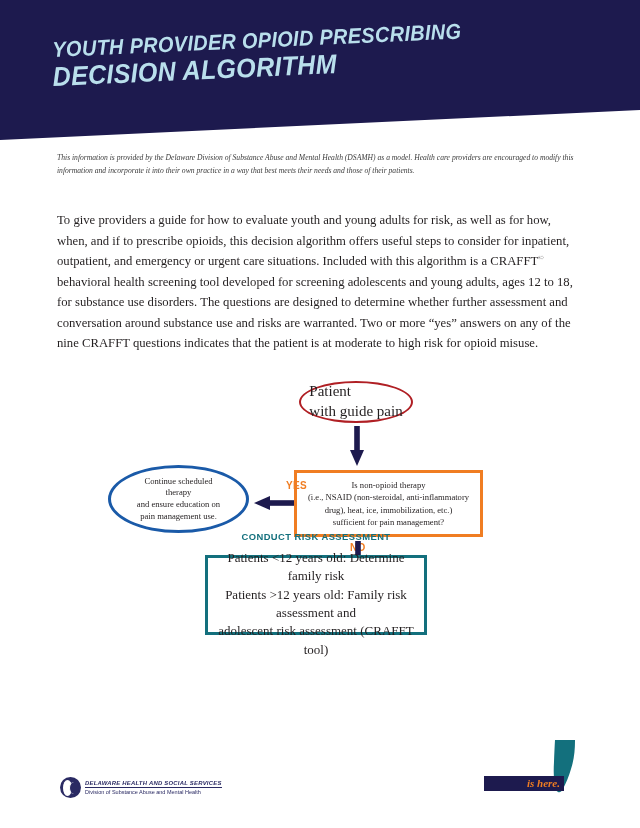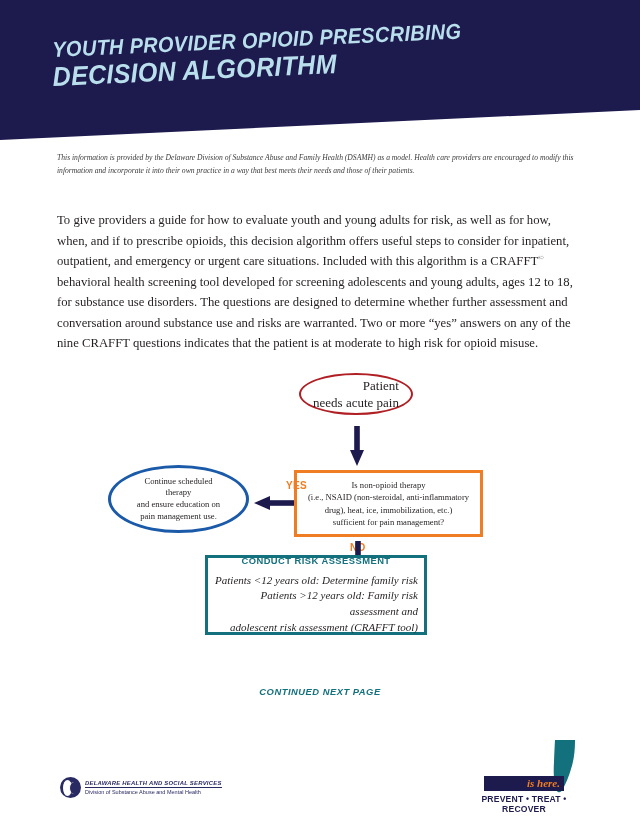--- a/index.html
+++ b/index.html
@@ -95,31 +95,31 @@
     top: 370px;
     width: 640px;
     height: 340px;
     z-index: 3;
   }
 
   
   #node-patient {
     position: absolute;
     left: 299px;
-    top: 3px;
+    top: 11px;
     width: 114px;
     height: 42px;
     border: 2.6px solid #b01f24;
     border-radius: 50%;
     display: flex;
     align-items: center;
     justify-content: center;
-    text-align: right;
-    font-family: "Liberation Serif", serif;
-    font-size: 13px;
+    text-align: left;
+    font-family: "Liberation Serif", serif;
+    font-size: 15px;
     line-height: 1.32;
     color: #231f20;
     box-sizing: border-box;
   }
 
   
   #arrow-patient-to-question {
     position: absolute;
     left: 350px;
     top: 56px;
@@ -229,25 +229,24 @@
     font-family: "Liberation Sans", sans-serif;
     font-weight: bold;
     font-size: 9.4px;
     color: #13707d;
     letter-spacing: 0.45px;
     margin-bottom: 7px;
     text-align: center;
   }
   #risk-body {
     font-family: "Liberation Serif", serif;
-    font-size: 11px;
+    font-size: 13px;
     line-height: 1.42;
     color: #231f20;
-    text-align: right;
-    font-style: italic;
+    text-align: center;
   }
 
   
   #continued-next-page {
     position: absolute;
     left: 0;
     top: 316px;
     width: 640px;
     text-align: center;
     font-family: "Liberation Sans", sans-serif;
@@ -397,30 +396,30 @@
 </style>
 </head>
 <body>
 
 <div id="header-band"></div>
 <div id="header-title-wrap">
   <div class="title-rot" id="title-line1">YOUTH PROVIDER OPIOID PRESCRIBING</div>
   <div class="title-rot" id="title-line2" style="top:62px;">DECISION ALGORITHM</div>
 </div>
 
-<div id="disclaimer">This information is provided by the Delaware Division of Substance Abuse and Family Health (DSAMH) as a model. Health care providers are encouraged to modify this information and incorporate it into their own practice in a way that best meets their needs and those of their patients.</div>
+<div id="disclaimer">This information is provided by the Delaware Division of Substance Abuse and Mental Health (DSAMH) as a model. Health care providers are encouraged to modify this information and incorporate it into their own practice in a way that best meets their needs and those of their patients.</div>
 
 <div id="intro-paragraph"><span>To give providers a guide for how to evaluate youth and young adults for risk, as well as for how, when, and if to prescribe opioids, this decision algorithm offers useful steps to consider for inpatient, outpatient, and emergency or urgent care situations. Included with this algorithm is a CRAFFT</span><sup>©</sup><span> behavioral health screening tool developed for screening adolescents and young adults, ages 12 to 18, for substance use disorders. The questions are designed to determine whether further assessment and conversation around substance use and risks are warranted. Two or more “yes” answers on any of the nine CRAFFT questions indicates that the patient is at moderate to high risk for opioid misuse.</span></div>
 
 <div id="flowchart">
 
   <div id="node-patient">
     <div>
       <span>Patient</span><br>
-      <span>needs acute pain</span>
+      <span>with guide pain</span>
     </div>
   </div>
 
   <svg id="arrow-patient-to-question" viewBox="0 0 14 40">
     <rect x="4.2" y="0" width="5.6" height="26" fill="#1d1a4e"></rect>
     <polygon points="0,24 14,24 7,40" fill="#1d1a4e"></polygon>
   </svg>
 
   <div id="node-continue-therapy">
     <div>
@@ -454,36 +453,34 @@
 
   <div id="node-risk-assessment">
     <div id="risk-heading">CONDUCT RISK ASSESSMENT</div>
     <div id="risk-body">
       <span>Patients &lt;12 years old: Determine family risk</span><br>
       <span>Patients &gt;12 years old: Family risk assessment and</span><br>
       <span>adolescent risk assessment (CRAFFT tool)</span>
     </div>
   </div>
 
-  <div id="continued-next-page">CONTINUED NEXT PAGE</div>
 </div>
 
 <div id="footer">
 
   <div id="dhss-logo">
     <div id="dhss-mark"></div>
     <div id="dhss-text">
       <div id="dhss-line1">DELAWARE HEALTH AND SOCIAL SERVICES</div>
       <div id="dhss-line2">Division of Substance Abuse and Mental Health</div>
     </div>
   </div>
 
 
   <div id="help-logo">
     <svg id="help-state" viewBox="0 0 25 53">
       <path d="M2,0 L22,0 L22,1 C22,10 21,20 18,29 C16,36 13,43 10,49 C9,51 7,53 5,52 C3,51 2,48 1.6,45 C0.6,38 0.5,30 1,22 C1.3,14 1.6,7 2,0 Z" fill="#13707d"></path>
     </svg>
     <div id="help-isherebar">
       <span id="help-ishere">is here.</span>
     </div>
-    <div id="help-tagline">PREVENT • TREAT • RECOVER</div>
   </div>
 </div>
 
 </body></html>

